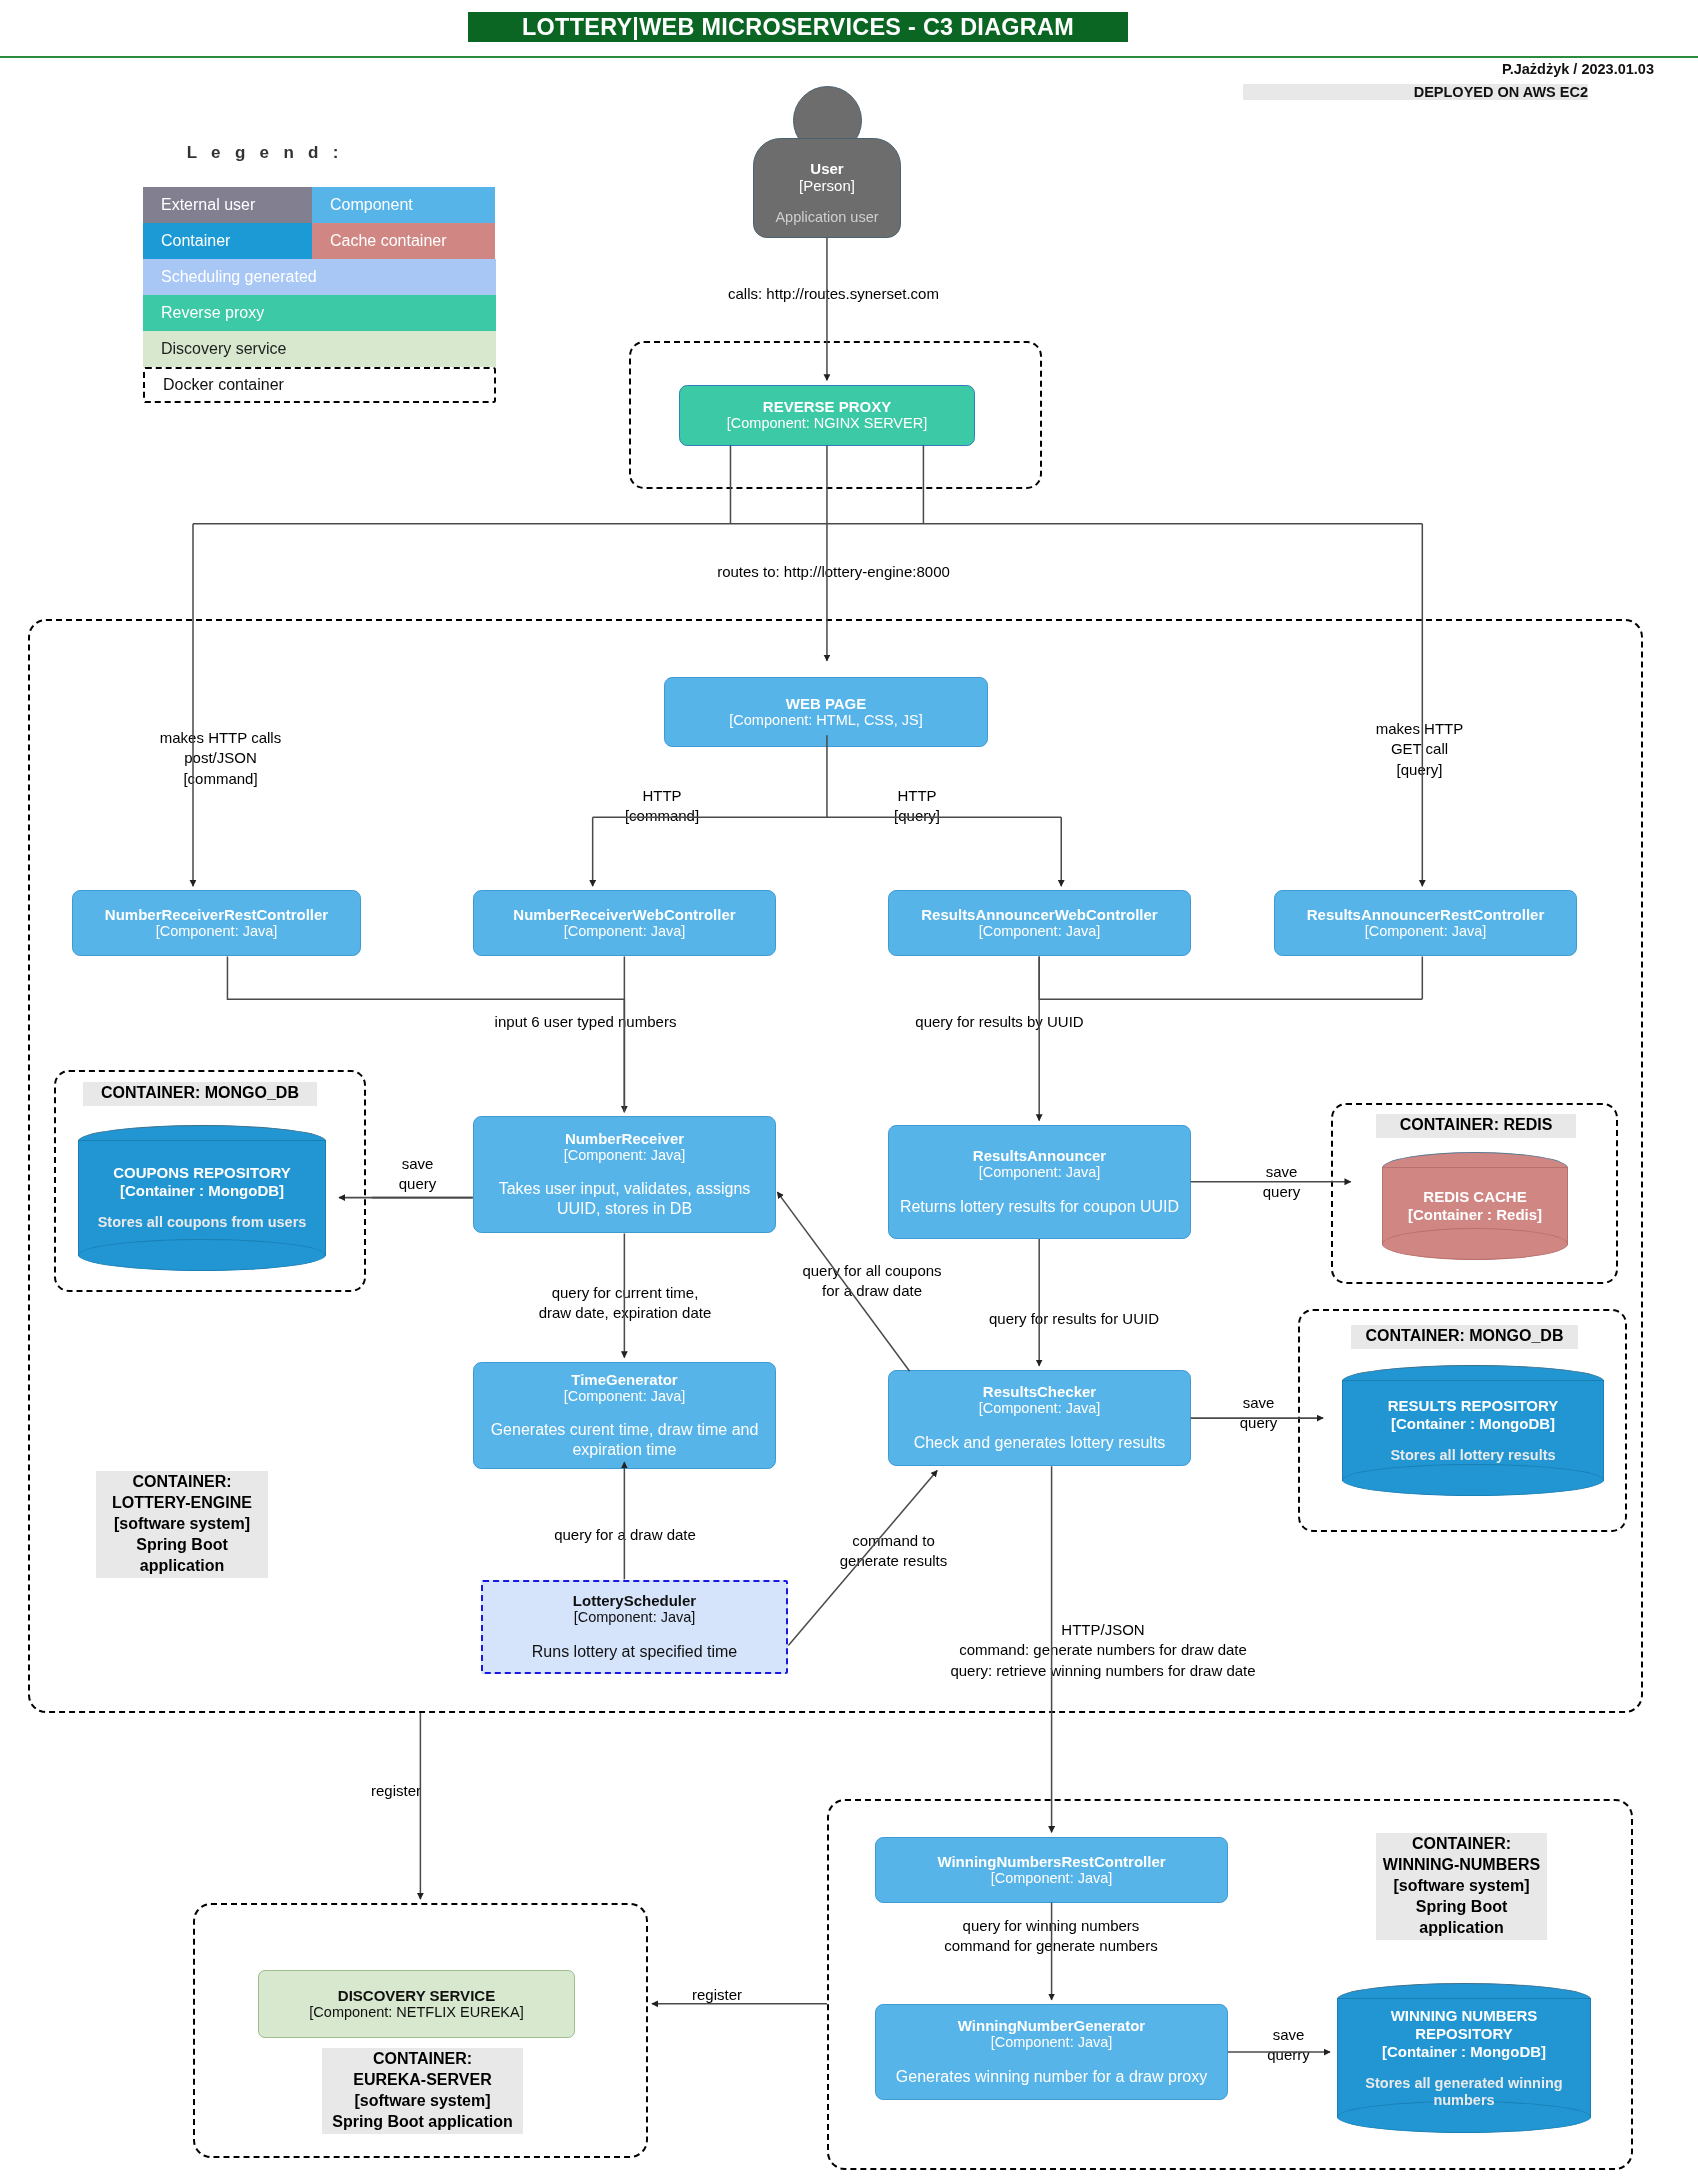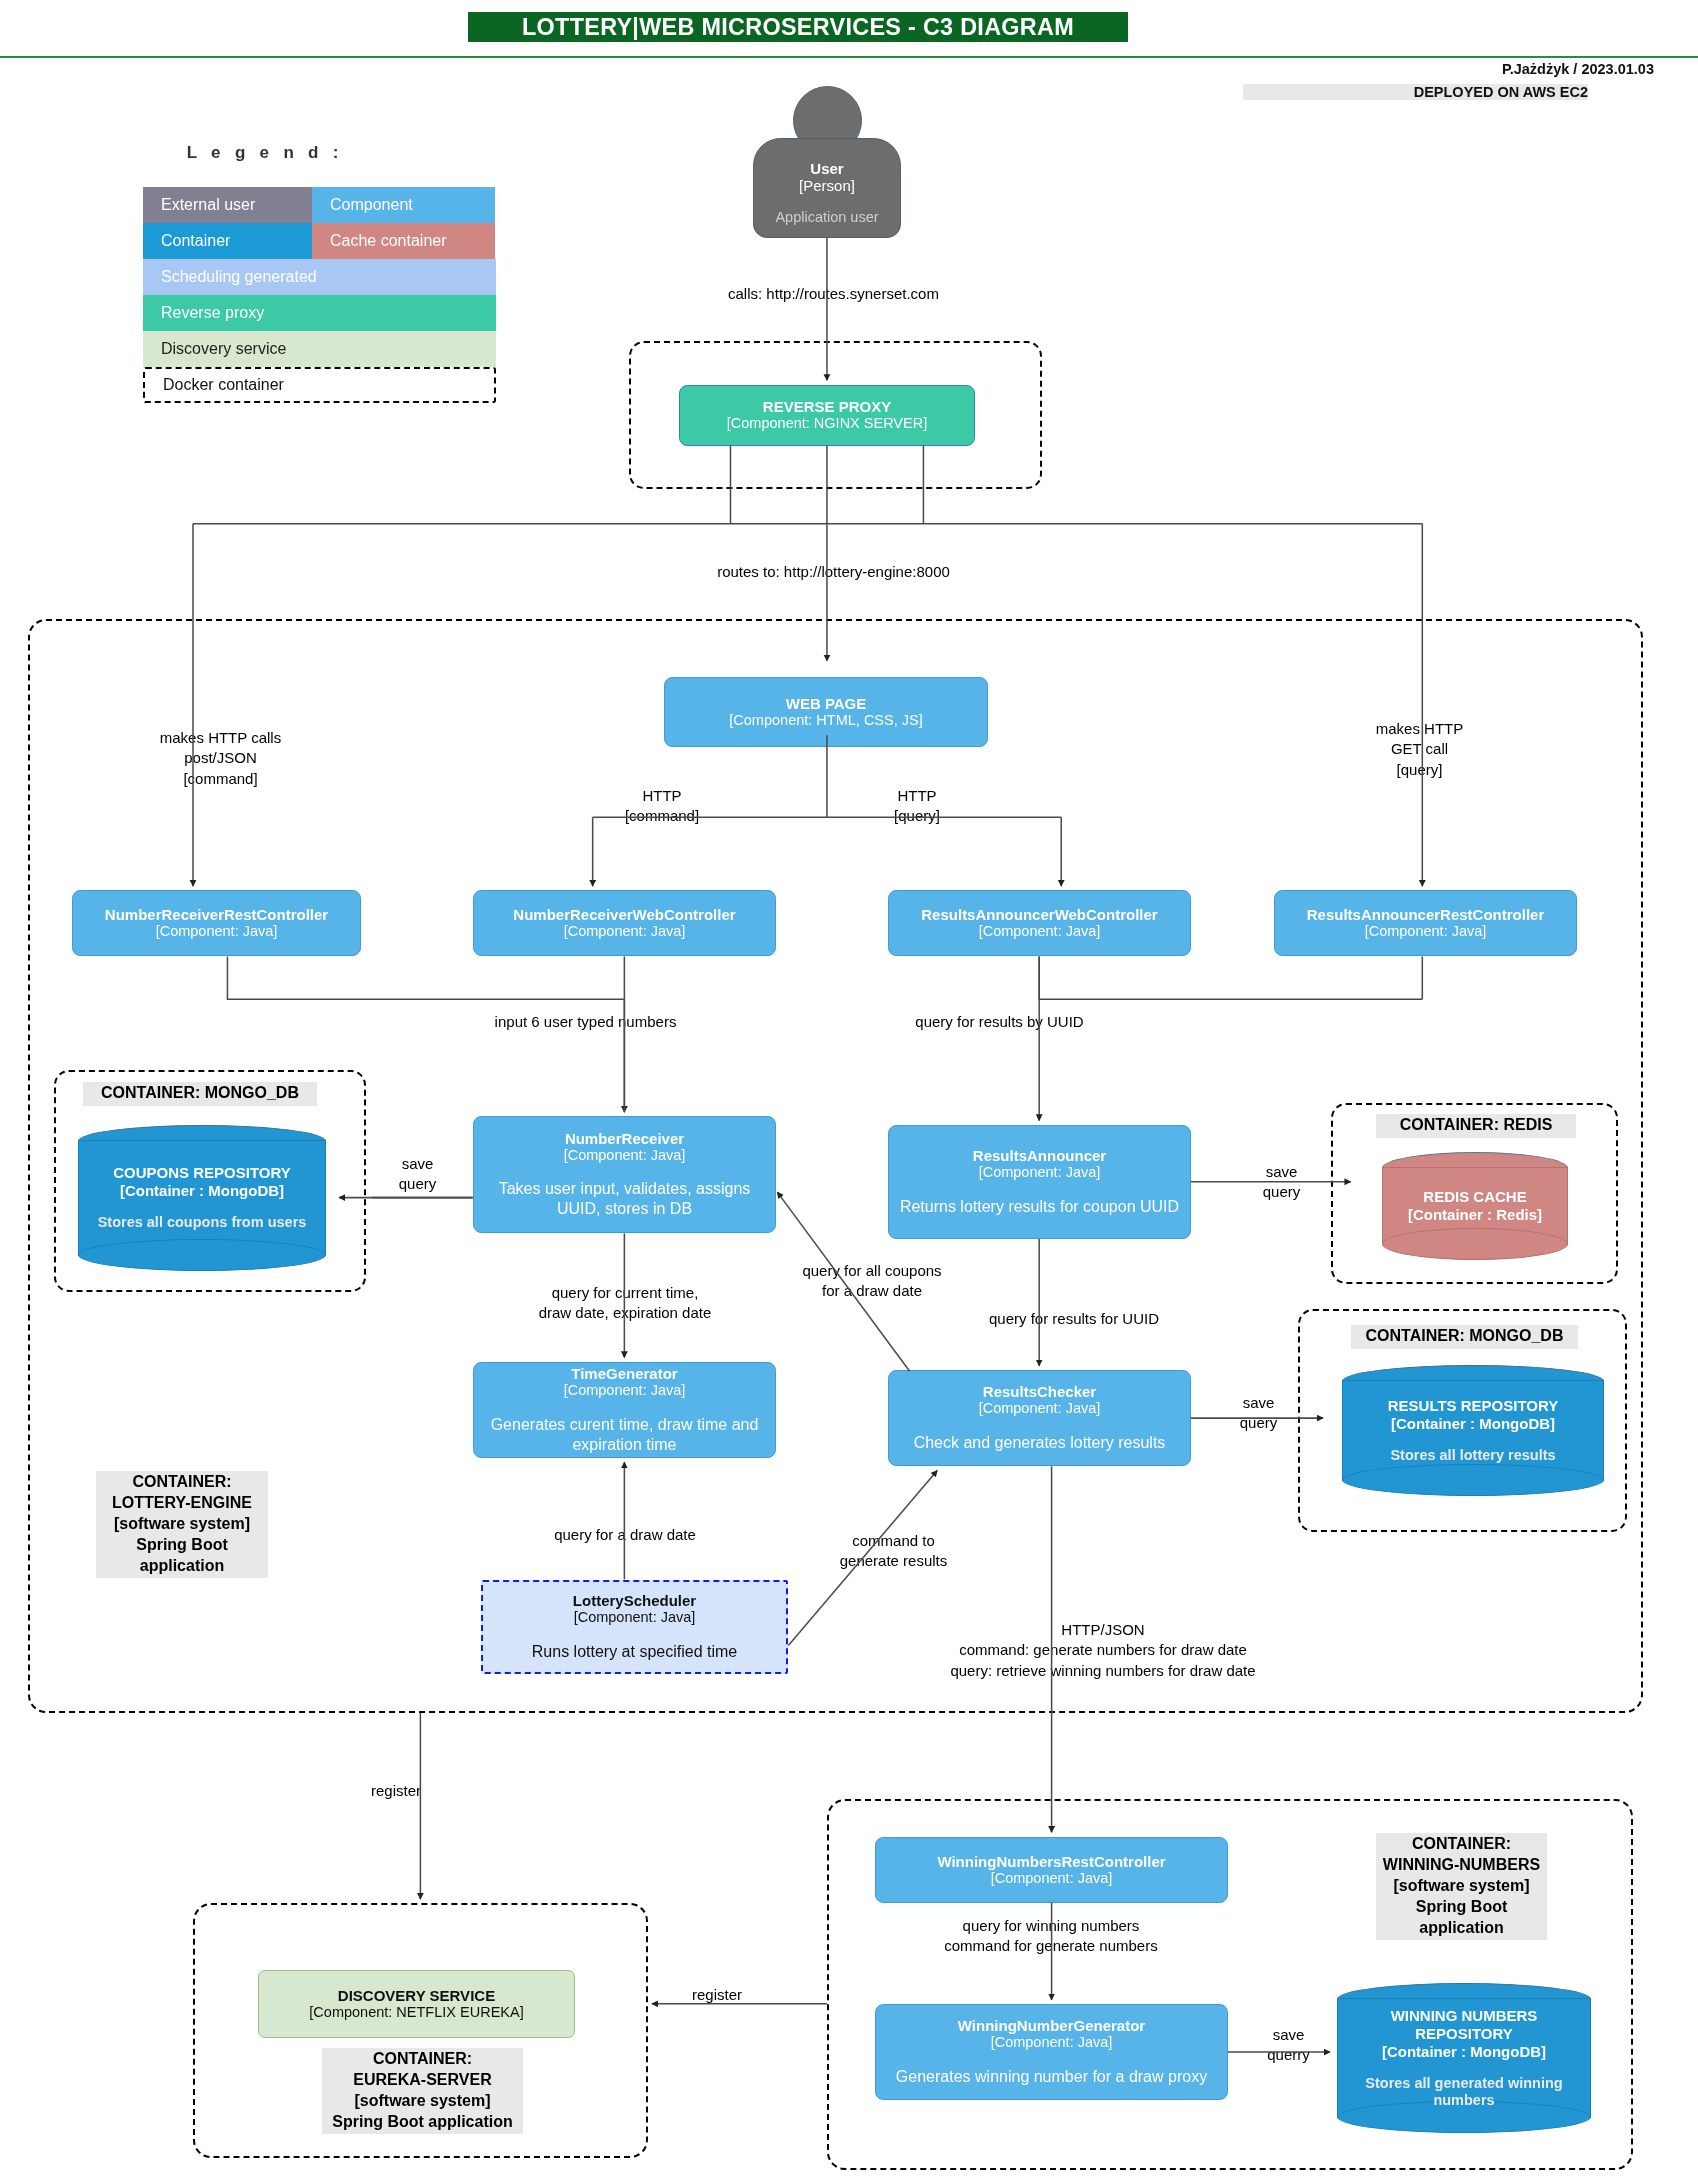--- a/index.html
+++ b/index.html
@@ -177,21 +177,21 @@
 <div class="cyl cyl-redis" style="left:1382px;top:1152px;width:186px;height:108px;">
   <div class="top"></div>
   <div class="body"></div>
   <div class="bot"></div>
   <div class="lbl">
     <div class="t1">REDIS CACHE</div>
     <div class="t1">[Container : Redis]</div>
   </div>
 </div>
 
-<div class="abs node n-component" style="left:473px;top:1362px;width:303px;height:96px;">
+<div class="abs node n-component" style="left:473px;top:1362px;width:303px;height:107px;">
   <div class="t1">TimeGenerator</div>
   <div class="t2">[Component: Java]</div>
   <div class="t3">Generates curent time, draw time and expiration time</div>
 </div>
 
 <div class="abs node n-component" style="left:888px;top:1370px;width:303px;height:96px;">
   <div class="t1">ResultsChecker</div>
   <div class="t2">[Component: Java]</div>
   <div class="t3">Check and generates lottery results</div>
 </div>

